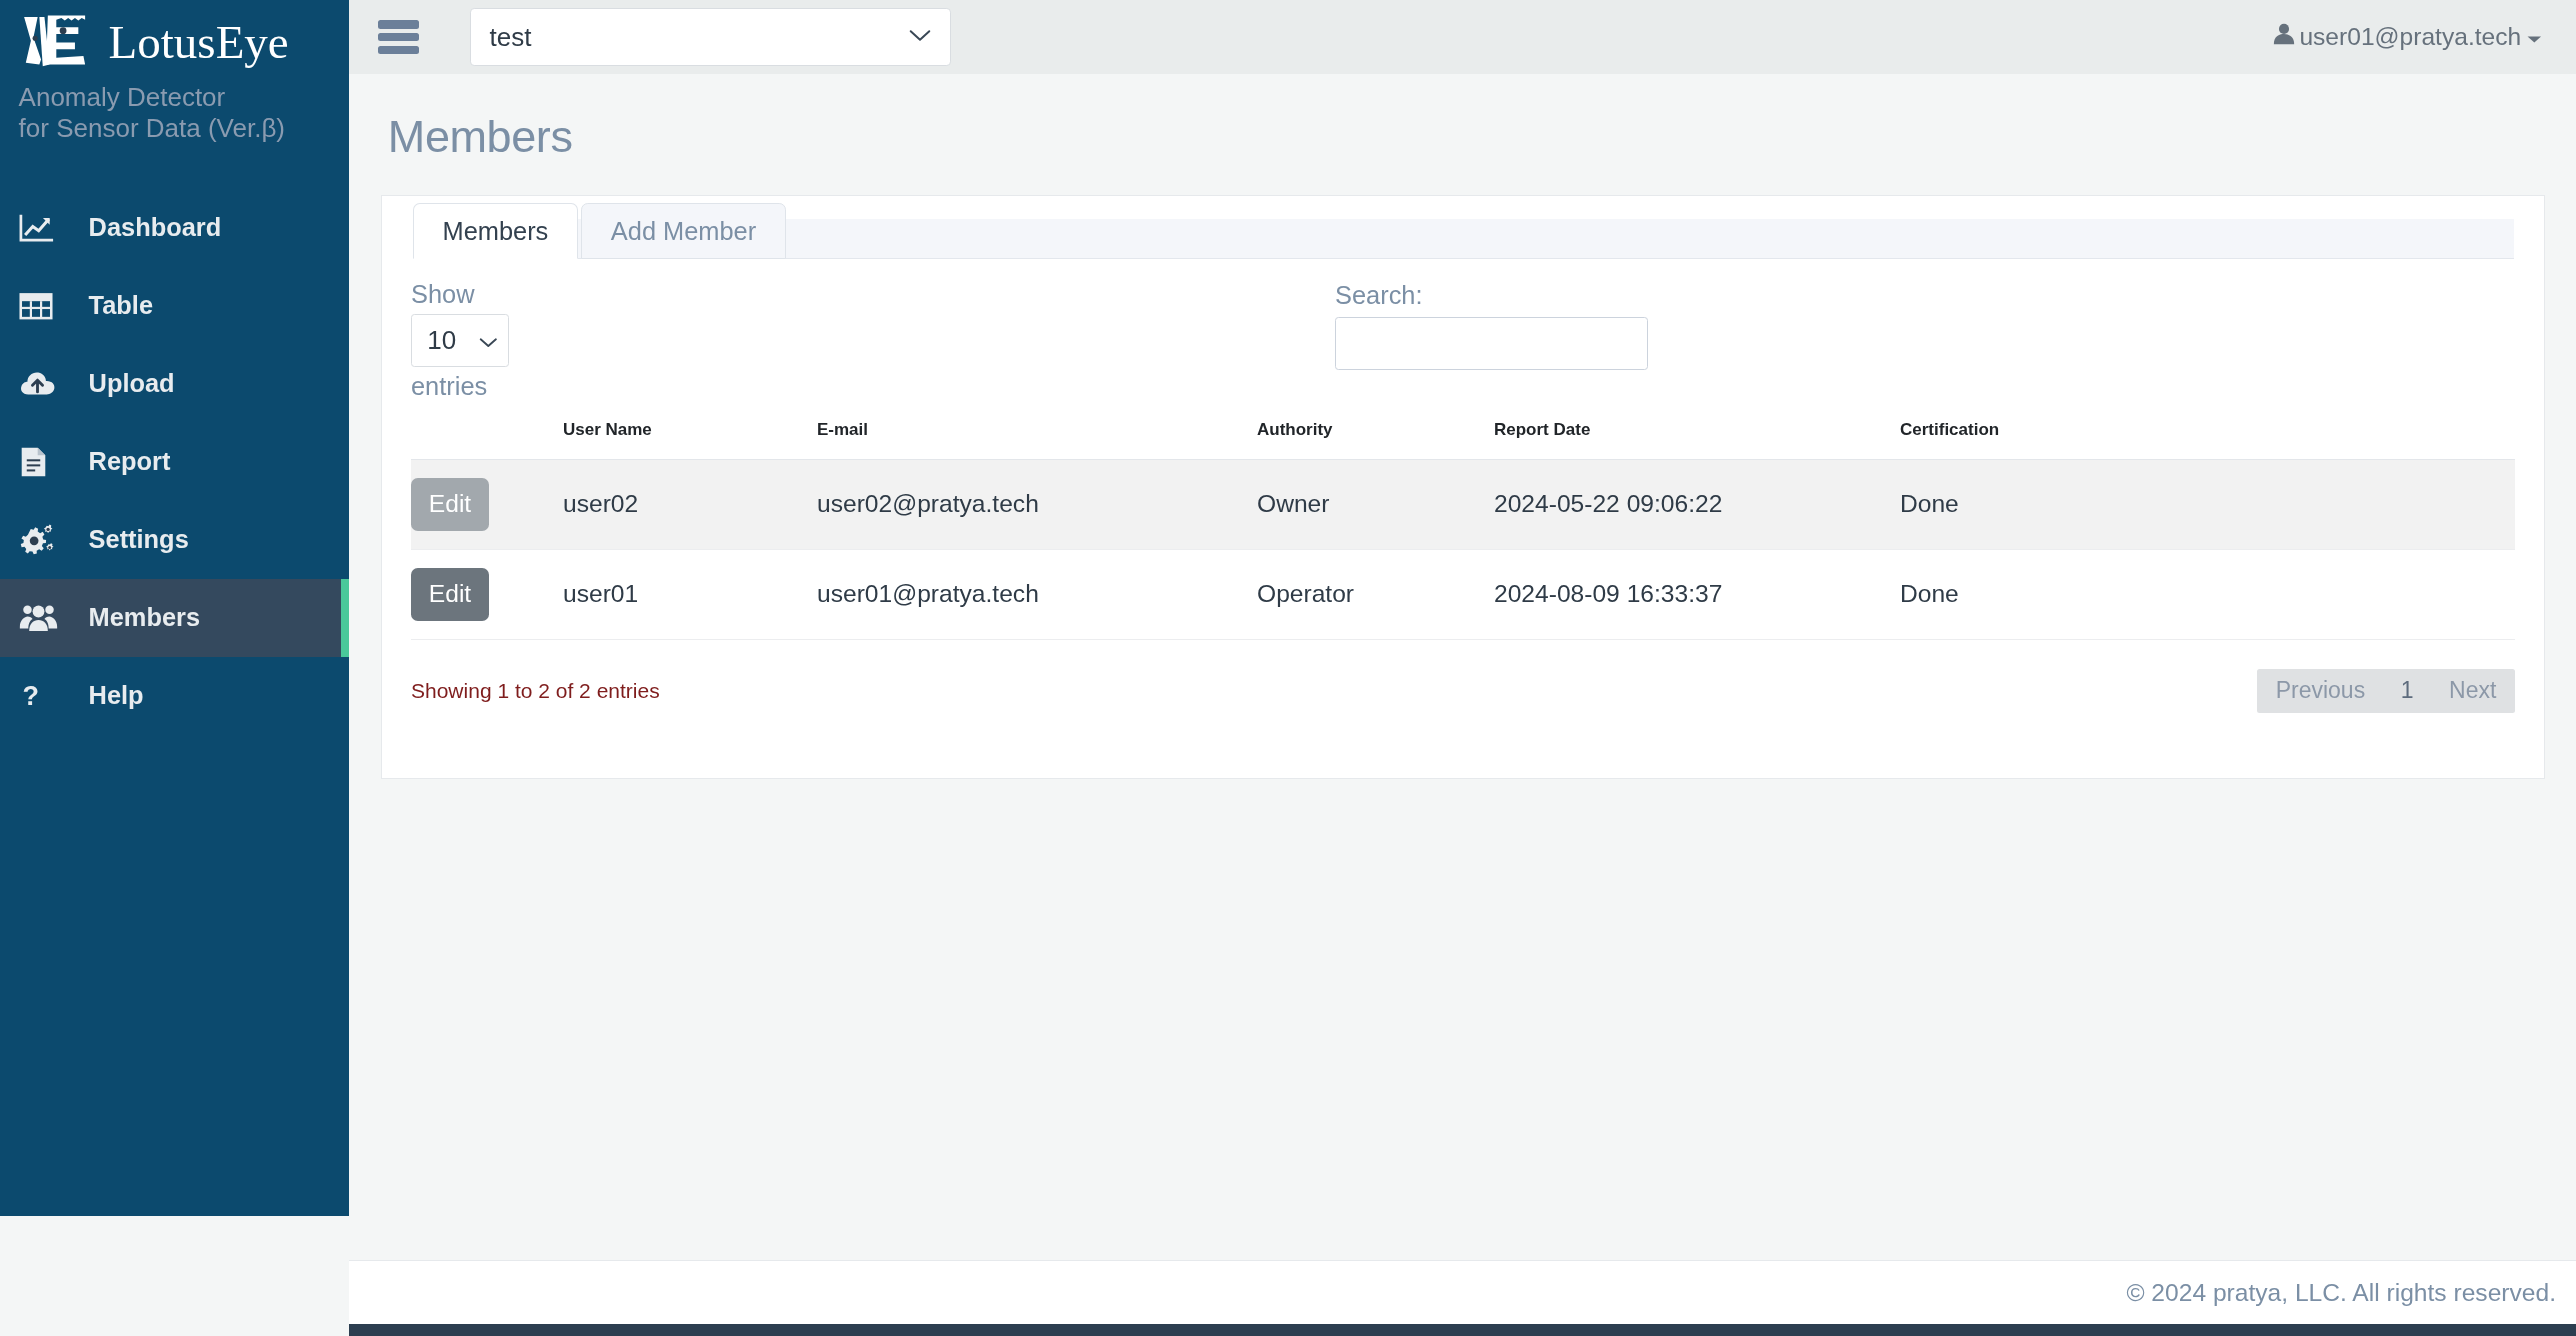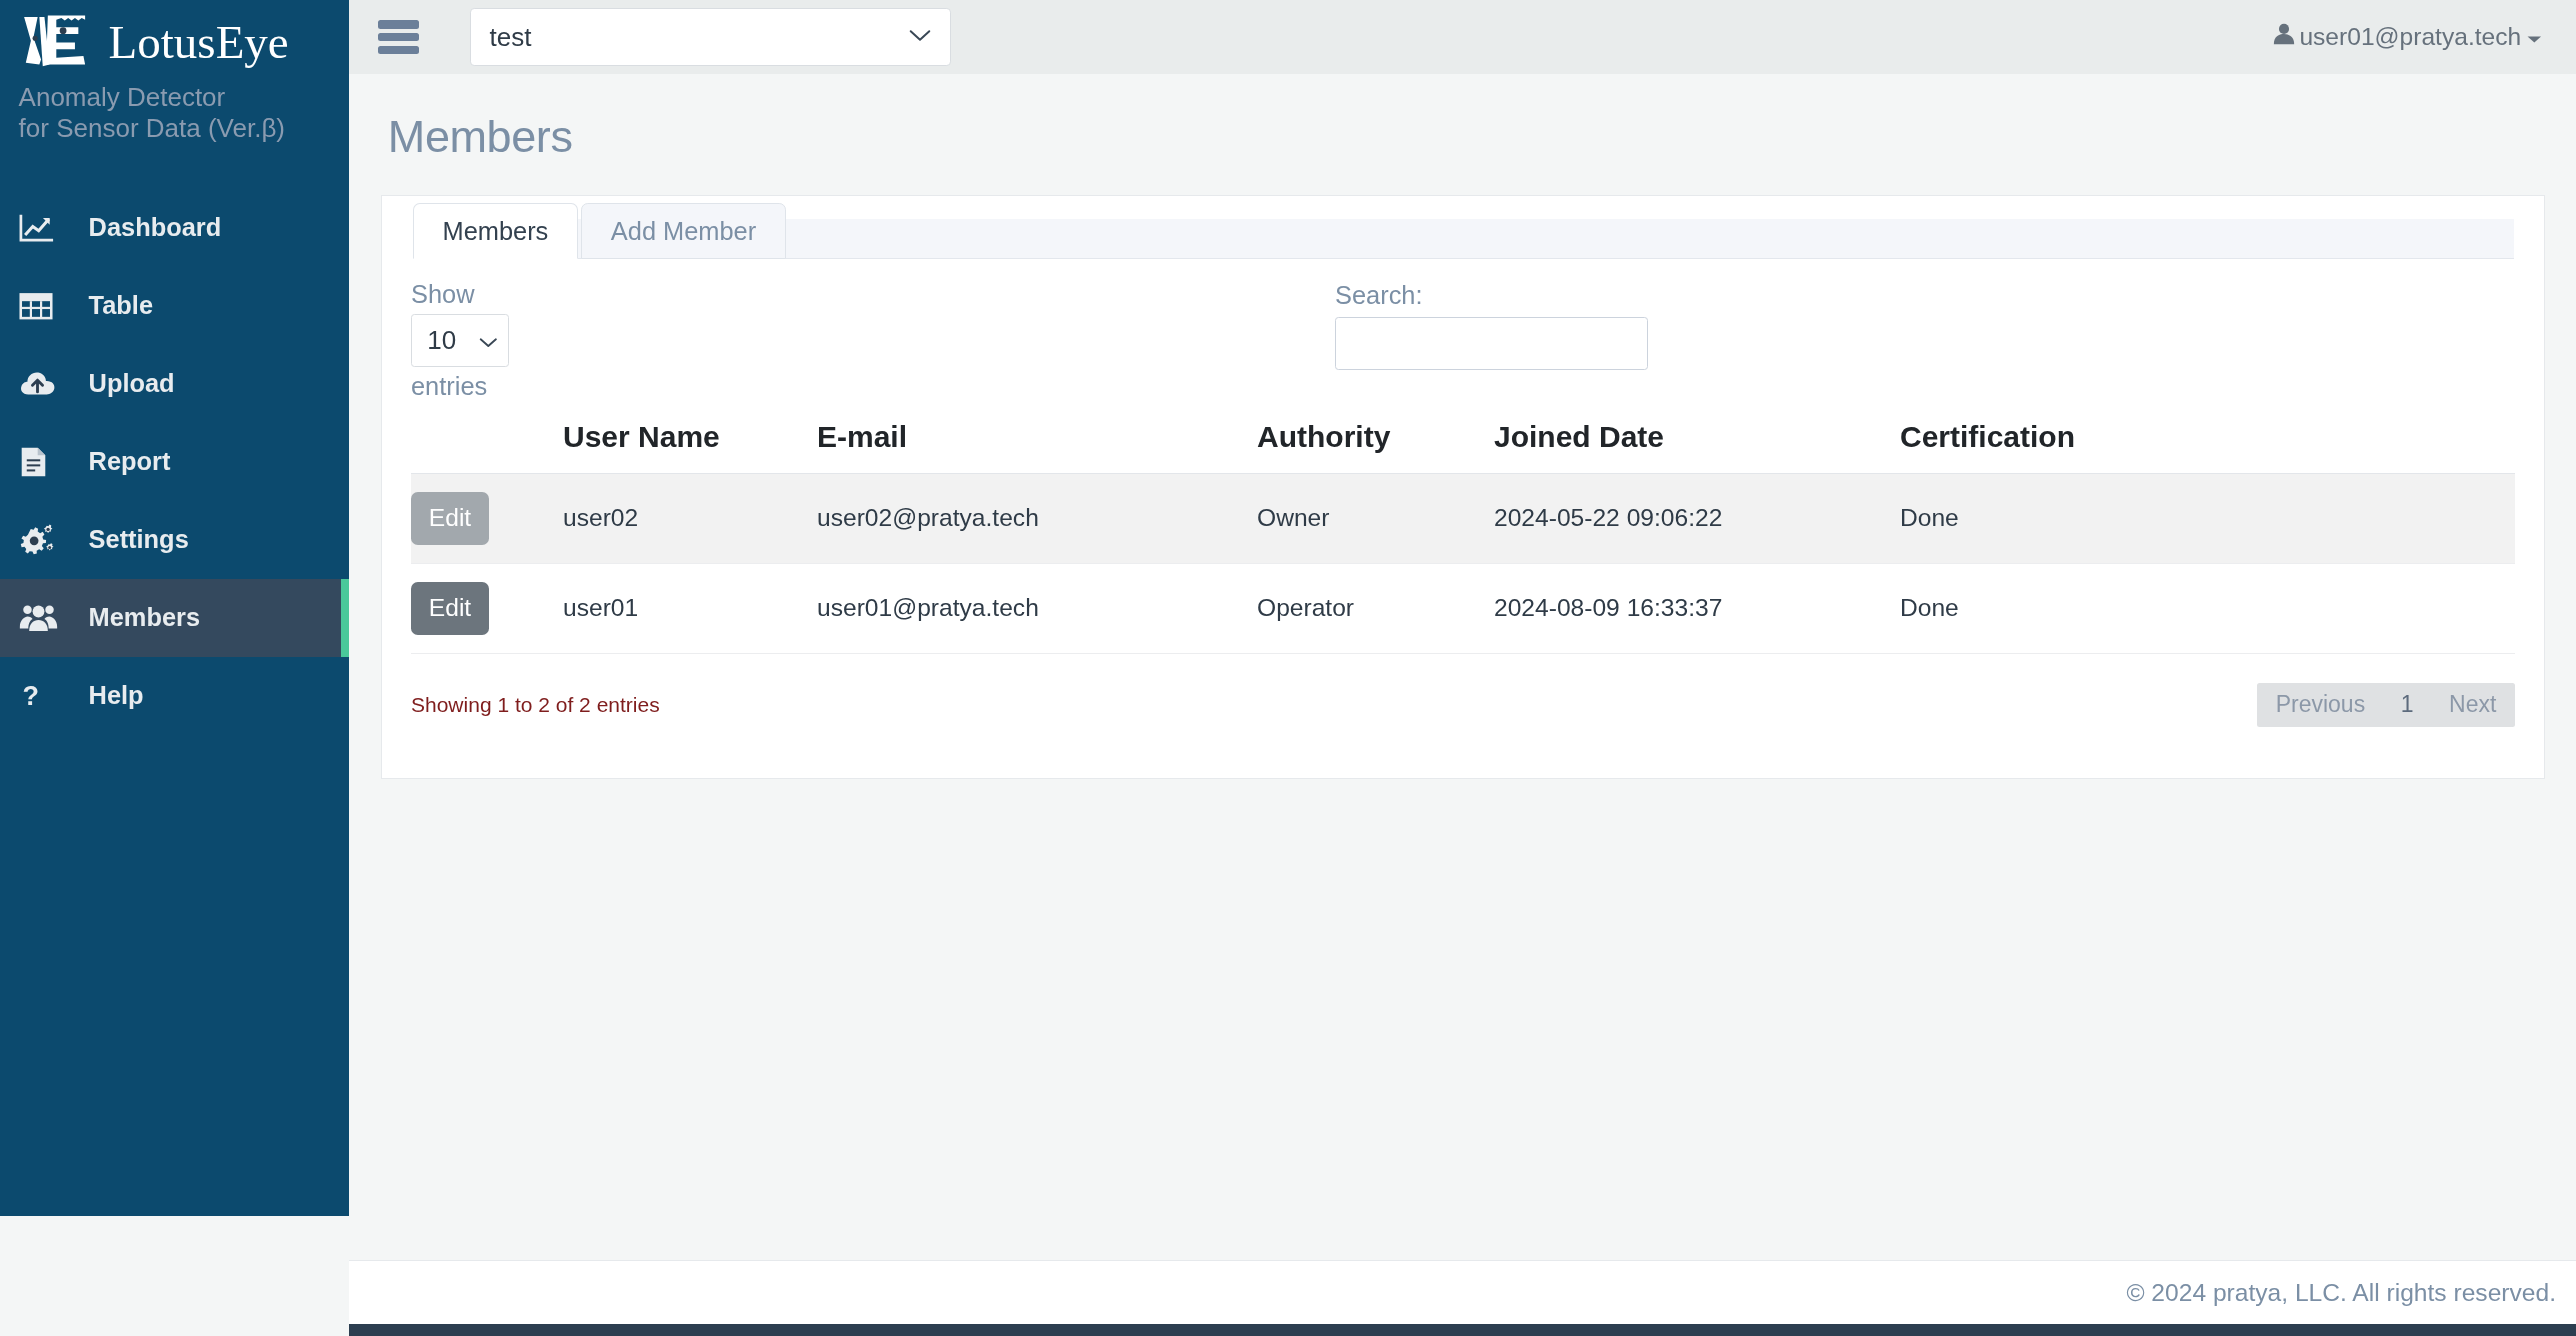--- a/index.html
+++ b/index.html
@@ -313,21 +313,21 @@
 
   
   table.members {
     width: 100%;
     border-collapse: collapse;
     table-layout: fixed;
   }
 
   table.members th {
     text-align: left;
-    font-size: 30px;
+    font-size: 17px;
     color: #212529;
     font-weight: bold;
     padding: 12px 0 18.6px 0;
     border-bottom: 1.7px solid #e3e6ea;
     white-space: nowrap;
   }
 
   table.members td {
     font-size: 24.6px;
     color: #2f3b47;
@@ -618,21 +618,21 @@
               <col class="col-auth">
                 <col class="col-date">
                 <col class="col-cert">
             </colgroup>
             <thead>
               <tr>
                 <th></th>
                 <th>User Name</th>
                 <th>E-mail</th>
                 <th>Authority</th>
-                <th>Joined Date</th>
+                <th>Report Date</th>
                 <th>Certification</th>
               </tr>
             </thead>
             <tbody>
 
               <tr class="odd">
                 <td>
                   <button class="btn-edit disabled">Edit</button>
                 </td>
                 <td>user02</td>

